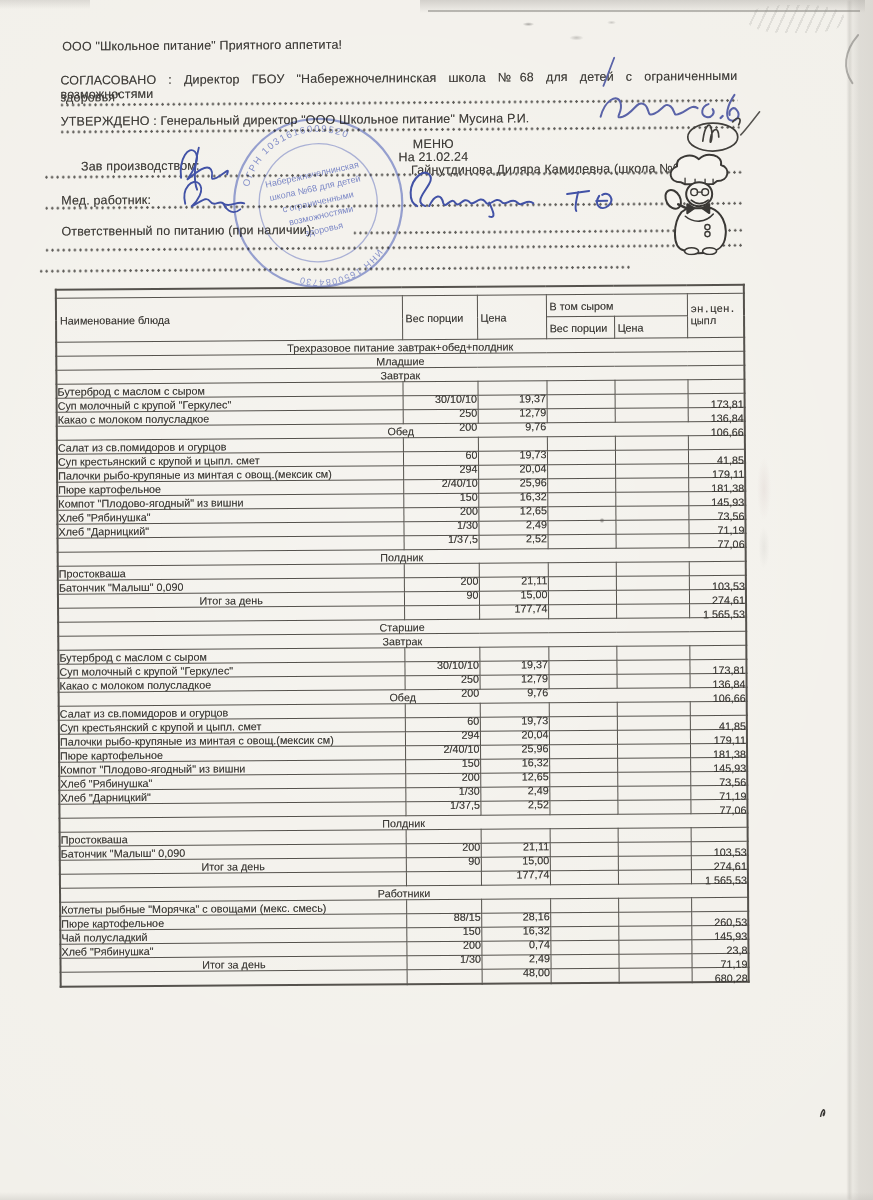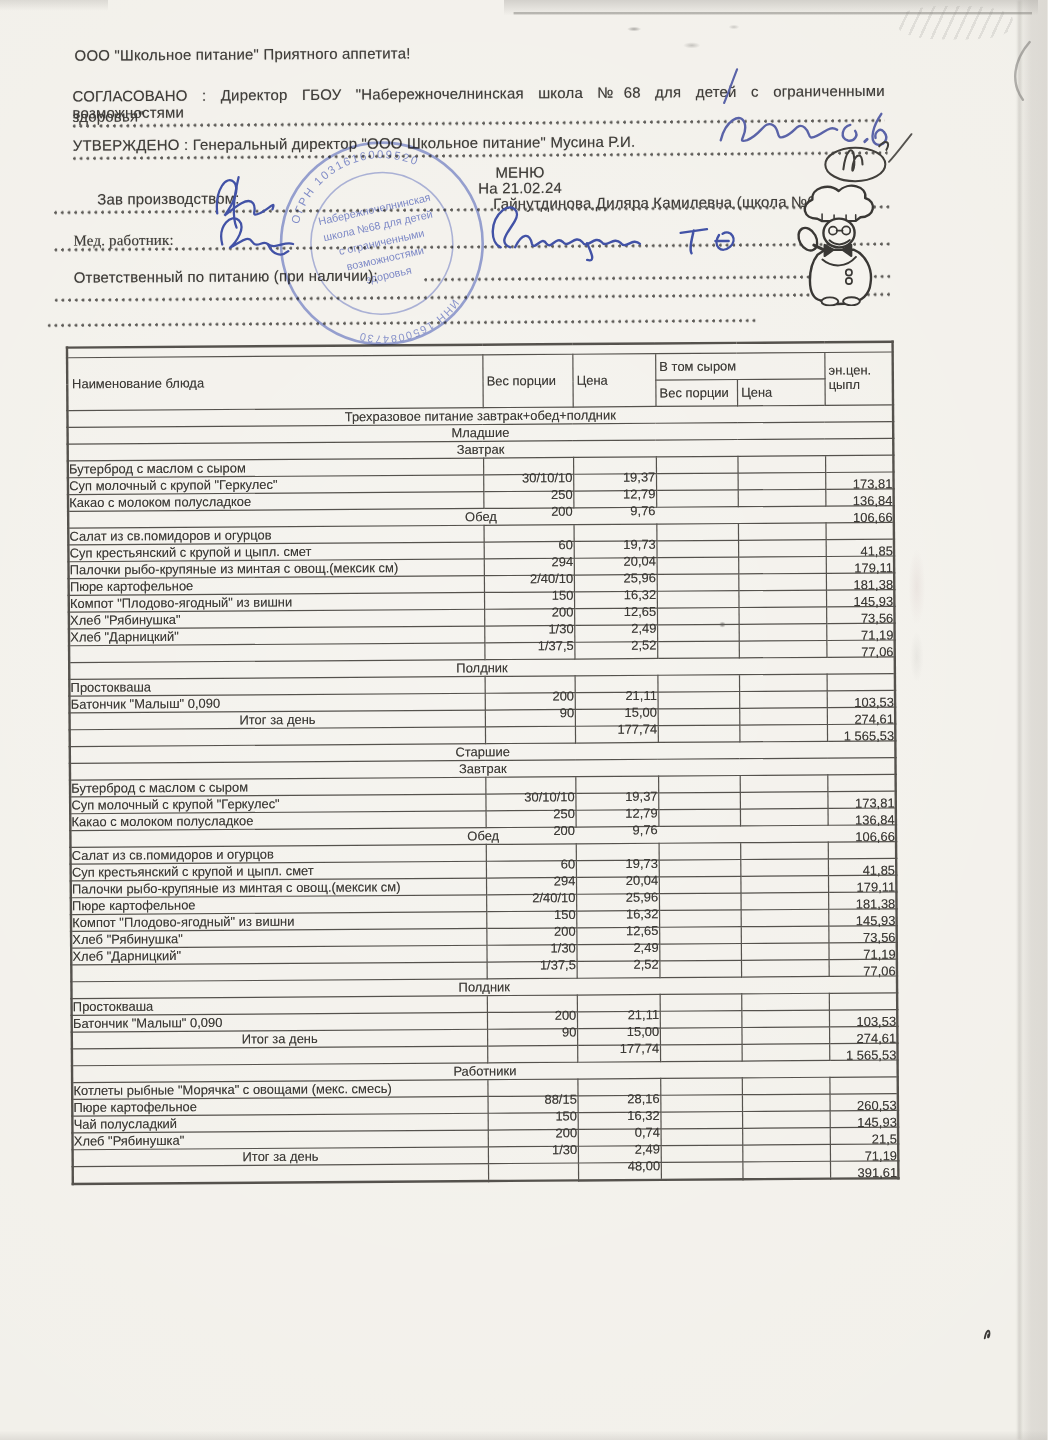--- a/index.html
+++ b/index.html
@@ -16,21 +16,21 @@
   .txt{font-size:12.5px;letter-spacing:.15px;white-space:nowrap;text-shadow:0 0 .6px rgba(64,62,58,.55);}
   
   .tagline{left:66px;top:37px;}
   .agreed1{left:64px;top:71px;width:677px;white-space:normal;text-align:justify;text-align-last:justify;}
   .agreed2{left:64px;top:88px;}
   .approved{left:64px;top:112px;}
   .menu-title{left:0;top:137px;width:873px;text-align:center;}
   .menu-date{left:0;top:150px;width:873px;text-align:center;}
   .lbl-zav{left:64px;top:157px;margin-left:20px;}
   .prod-name{left:414px;top:163px;width:332px;overflow:hidden;}
-  .lbl-med{left:64px;top:191px;font-family:Liberation Serif, serif;}
+  .lbl-med{left:64px;top:191px;}
   .lbl-resp{left:64px;top:222px;}
   
   .dl{position:absolute;height:3px;z-index:1;
       background-image:radial-gradient(circle at 1.4px 1.5px, #504e4a 1.05px, rgba(0,0,0,0) 1.45px);
       background-size:5.6px 3px;background-repeat:repeat-x;opacity:.92;}
   .dl1{left:64px;top:101px;width:677px;}
   .dl2{left:64px;top:128px;width:679px;}
   .dl3{left:48px;top:173px;width:697px;}
   .dl4{left:48px;top:204px;width:697px;}
   .dl5{left:356px;top:231px;width:389px;}
@@ -38,21 +38,21 @@
   .dl7{left:42px;top:267px;width:592px;}
   
   table.menu{position:absolute;left:57px;top:286px;border-collapse:collapse;table-layout:fixed;
       font-size:10.8px;color:#3c3a36;z-index:2;text-shadow:0 0 .5px rgba(60,58,54,.5);}
   table.menu, table.menu td{border:1px solid #55524d;}
   table.menu{border-width:2px;}
   table.menu td{padding:0;height:13px;line-height:12px;overflow:visible;vertical-align:middle;}
   tr.r-thin td{height:7px;}
   tr.r-h td{height:21px;padding-left:3px;text-align:left;}
   td.h-name{vertical-align:top;padding-top:5px;}
-  td.h-k div{line-height:11.5px;}
+  td.h-k div{line-height:11.5px;font-family:Liberation Mono, monospace;}
   td.c-name{text-align:left;padding-left:3px;white-space:nowrap;}
   td.c-total{text-align:center;padding-left:0;}
   td.c-w,td.c-p,td.c-iw,td.c-ip,td.c-k{text-align:right;padding-right:4px;}
   td.sec{text-align:center;}
   .sv{display:inline-block;transform:translateY(10px);position:relative;z-index:3;}
   .sk{transform:translateY(17px);}
   
   .ink{position:absolute;z-index:5;}
   .stampbox{position:absolute;z-index:4;mix-blend-mode:multiply;opacity:.82;}
   .chefbox{position:absolute;z-index:4;}
@@ -525,37 +525,37 @@
             <td class="c-iw"></td>
             <td class="c-ip"></td>
             <td class="c-k"><span class="sv sk">145,93</span></td>
           </tr>
           <tr>
             <td class="c-name">Чай полусладкий</td>
             <td class="c-w"><span class="sv">200</span></td>
             <td class="c-p"><span class="sv">0,74</span></td>
             <td class="c-iw"></td>
             <td class="c-ip"></td>
-            <td class="c-k"><span class="sv sk">21,5</span></td>
+            <td class="c-k"><span class="sv sk">23,8</span></td>
           </tr>
           <tr>
             <td class="c-name">Хлеб "Рябинушка"</td>
             <td class="c-w"><span class="sv">1/30</span></td>
             <td class="c-p"><span class="sv">2,49</span></td>
             <td class="c-iw"></td>
             <td class="c-ip"></td>
             <td class="c-k"><span class="sv sk">71,19</span></td>
           </tr>
           <tr>
             <td class="c-name c-total">Итог за день</td>
             <td class="c-w"></td>
             <td class="c-p"><span class="sv">48,00</span></td>
             <td class="c-iw"></td>
             <td class="c-ip"></td>
-            <td class="c-k"><span class="sv sk">391,61</span></td>
+            <td class="c-k"><span class="sv sk">680,28</span></td>
           </tr>
           <tr>
             <td class="c-name"></td>
             <td class="c-w"></td>
             <td class="c-p"></td>
             <td class="c-iw"></td>
             <td class="c-ip"></td>
             <td class="c-k"></td>
           </tr>
         </tbody>

